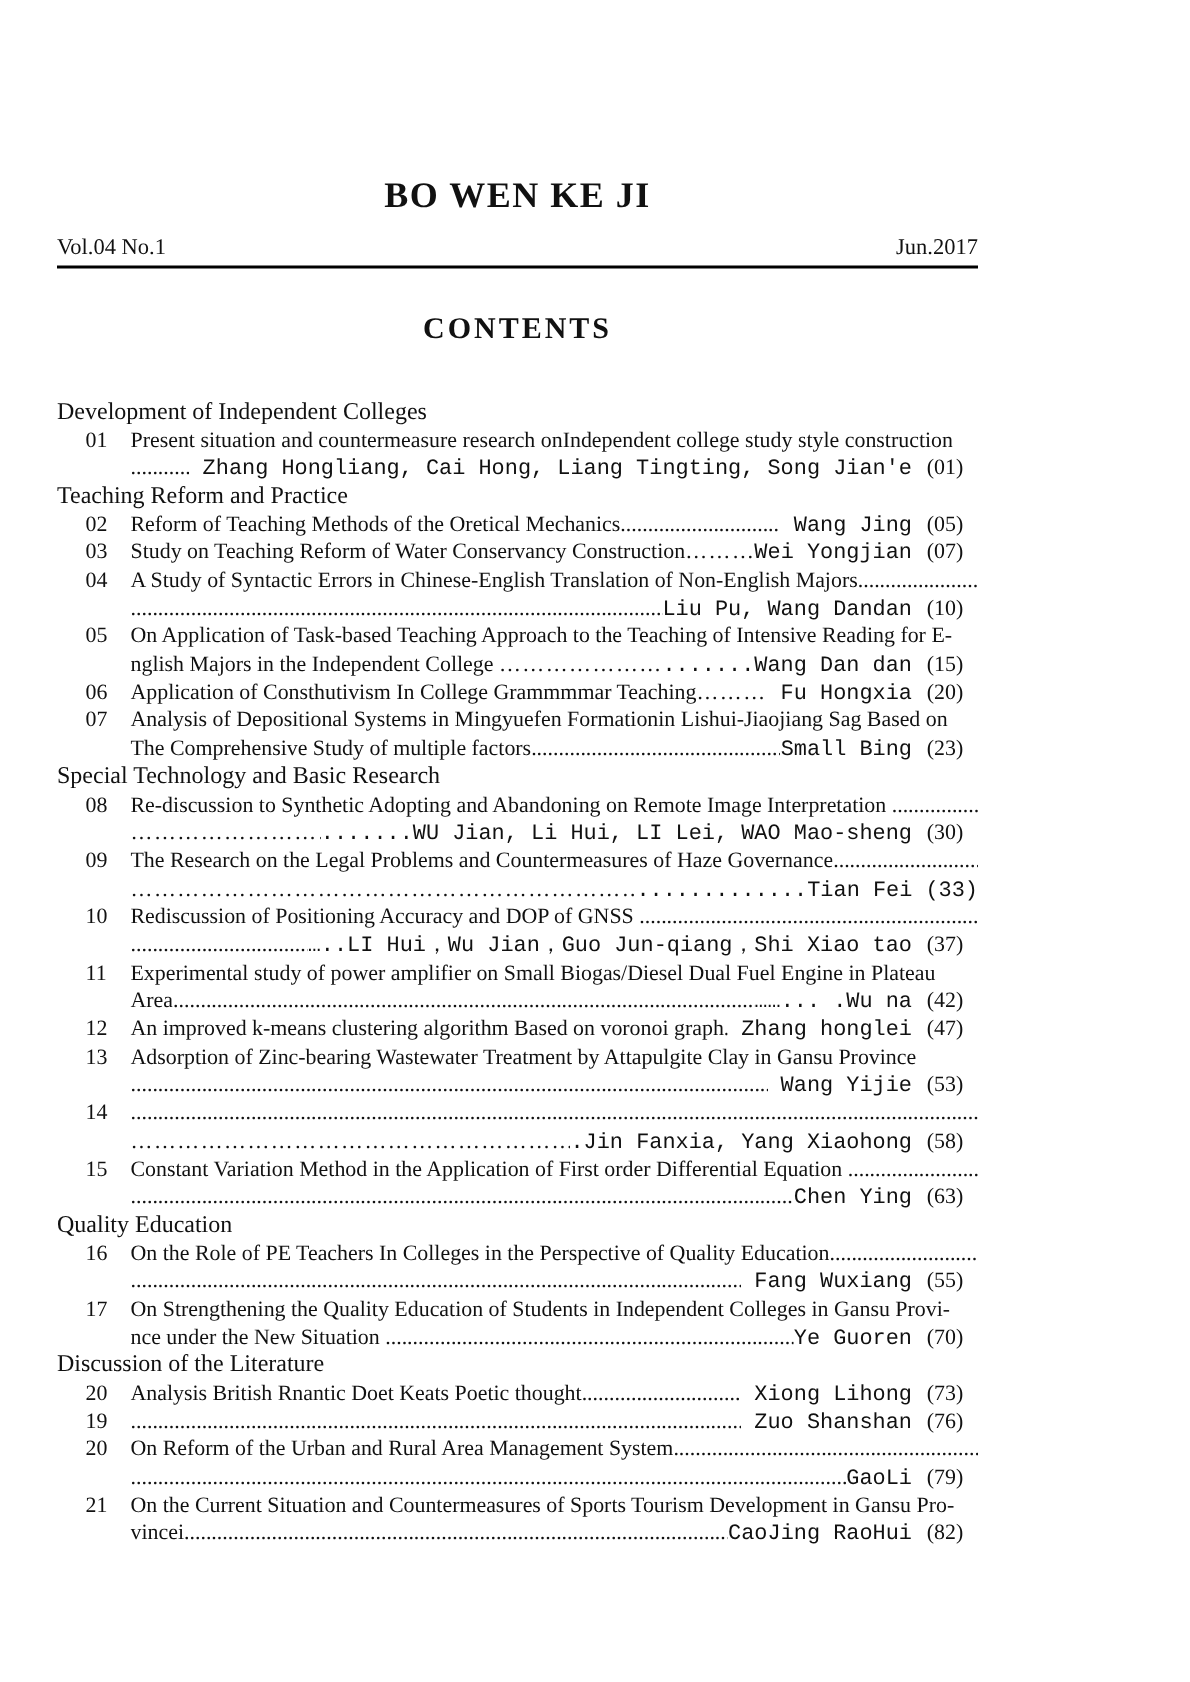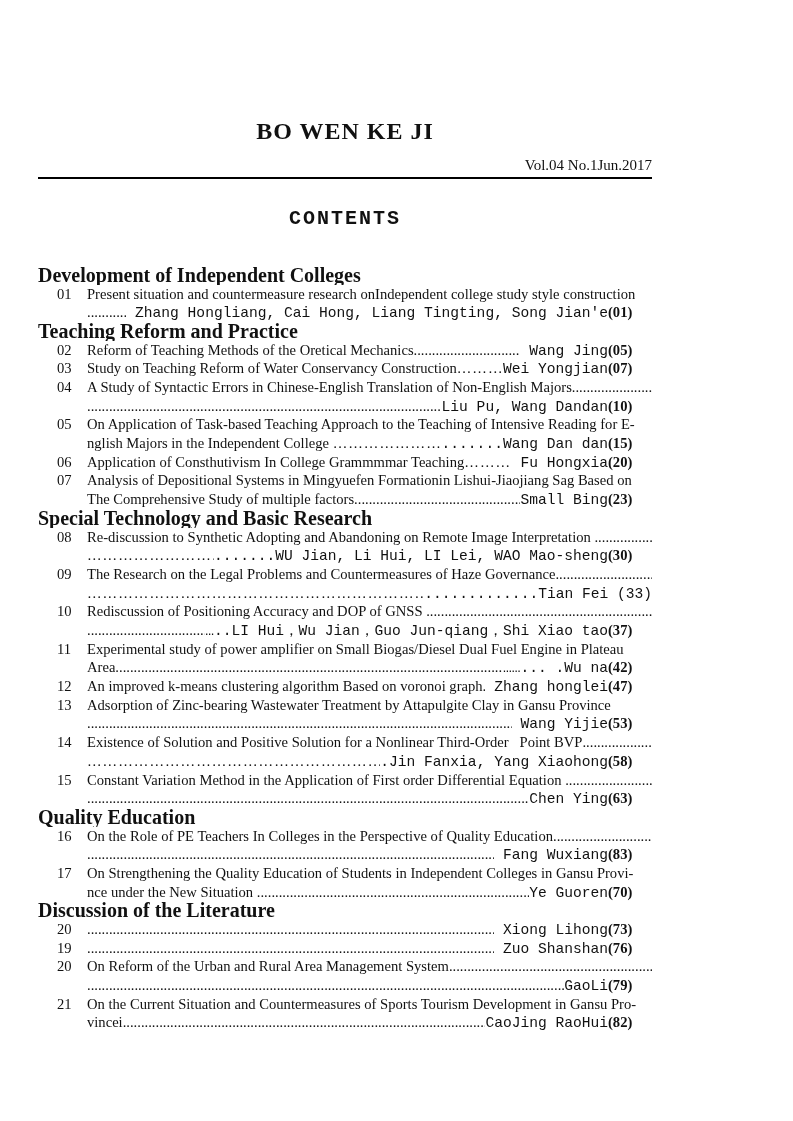--- a/index.html
+++ b/index.html
@@ -18,47 +18,46 @@
   .journal-title{
     margin:0;
     font-size:24px;
     font-weight:bold;
     text-align:center;
     letter-spacing:1px;
     line-height:1.1;
   }
   .vol-row{
     display:flex;
-    justify-content:flex-end;
+    justify-content:space-between;
     align-items:baseline;
     font-size:15px;
     margin-top:13px;
     line-height:1.1;
   }
   .header-rule{
     border-bottom:2.5px solid #000000;
     margin-top:3px;
   }
   .contents-title{
     margin:29px 0 0 0;
     font-size:20px;
     font-weight:bold;
     text-align:center;
     letter-spacing:2px;
     line-height:1.1;
-    font-family:Liberation Mono, monospace;
   }
   .toc{
     margin-top:36px;
     font-size:14.6px;
     line-height:18.7px;
   }
   .section-heading{
-    font-weight:bold;
-    font-size:20px;
+    font-weight:normal;
+    font-size:16px;
     line-height:18.7px;
     white-space:nowrap;
     overflow:hidden;
   }
   .line{
     display:flex;
     align-items:baseline;
     line-height:18.7px;
     height:18.7px;
     overflow:hidden;
@@ -80,23 +79,22 @@
   }
   .leader.ellipsis{letter-spacing:1px;}
   .leader.blank{color:transparent;}
   .tail{
     white-space:pre;
     flex:0 0 auto;
     font-family:Liberation Mono, monospace;
   }
   .pagenum{
     flex:0 0 44px;
-    text-align:left;
+    text-align:center;
     white-space:pre;
-    font-weight:bold;
   }
 </style>
 </head>
 <body>
 
 <div class="page">
   <h1 class="journal-title">BO WEN KE JI</h1>
   <div class="vol-row">
     <span>Vol.04 No.1</span>
     <span>Jun.2017</span>
@@ -226,21 +224,20 @@
         <span class="pre">Adsorption of Zinc-bearing Wastewater Treatment by Attapulgite Clay in Gansu Province</span>
       </div>
       <div class="line">
         <span class="num"></span>
         <span class="leader dots">................................................................................................................................................................................................................................................................................................................................................................................................................</span>
         <span class="tail"> Wang Yijie</span>
         <span class="pagenum">(53)</span>
       </div>
       <div class="line">
         <span class="num">14</span>
-        <span class="pre">Existence of Solution and Positive Solution for a Nonlinear Third-Order   Point BVP</span>
         <span class="leader dots">................................................................................................................................................................................................................................................................................................................................................................................................................</span>
       </div>
       <div class="line">
         <span class="num"></span>
         <span class="leader ellipsis">……………………………………………………………………………………………………………………………………………………………………………………………………………………………………………………………………………………………………………………………………………………………………………………………………………………………………………………………………………………………………………………………………………………</span>
         <span class="tail">.Jin Fanxia, Yang Xiaohong</span>
         <span class="pagenum">(58)</span>
       </div>
       <div class="line">
         <span class="num">15</span>
@@ -256,36 +253,37 @@
       <div class="section-heading">Quality Education</div>
       <div class="line">
         <span class="num">16</span>
         <span class="pre">On the Role of PE Teachers In Colleges in the Perspective of Quality Education</span>
         <span class="leader dots">................................................................................................................................................................................................................................................................................................................................................................................................................</span>
       </div>
       <div class="line">
         <span class="num"></span>
         <span class="leader dots">................................................................................................................................................................................................................................................................................................................................................................................................................</span>
         <span class="tail"> Fang Wuxiang</span>
-        <span class="pagenum">(83)</span>
+        <span class="pagenum">(55)</span>
       </div>
       <div class="line">
         <span class="num">17</span>
         <span class="pre">On Strengthening the Quality Education of Students in Independent Colleges in Gansu Provi-</span>
       </div>
       <div class="line">
         <span class="num"></span>
         <span class="pre">nce under the New Situation </span>
         <span class="leader dots">................................................................................................................................................................................................................................................................................................................................................................................................................</span>
         <span class="tail">Ye Guoren</span>
         <span class="pagenum">(70)</span>
       </div>
       <div class="section-heading">Discussion of the Literature</div>
       <div class="line">
         <span class="num">20</span>
+        <span class="pre">Analysis British Rnantic Doet Keats Poetic thought</span>
         <span class="leader dots">................................................................................................................................................................................................................................................................................................................................................................................................................</span>
         <span class="tail"> Xiong Lihong</span>
         <span class="pagenum">(73)</span>
       </div>
       <div class="line">
         <span class="num">19</span>
         <span class="leader dots">................................................................................................................................................................................................................................................................................................................................................................................................................</span>
         <span class="tail"> Zuo Shanshan</span>
         <span class="pagenum">(76)</span>
       </div>

